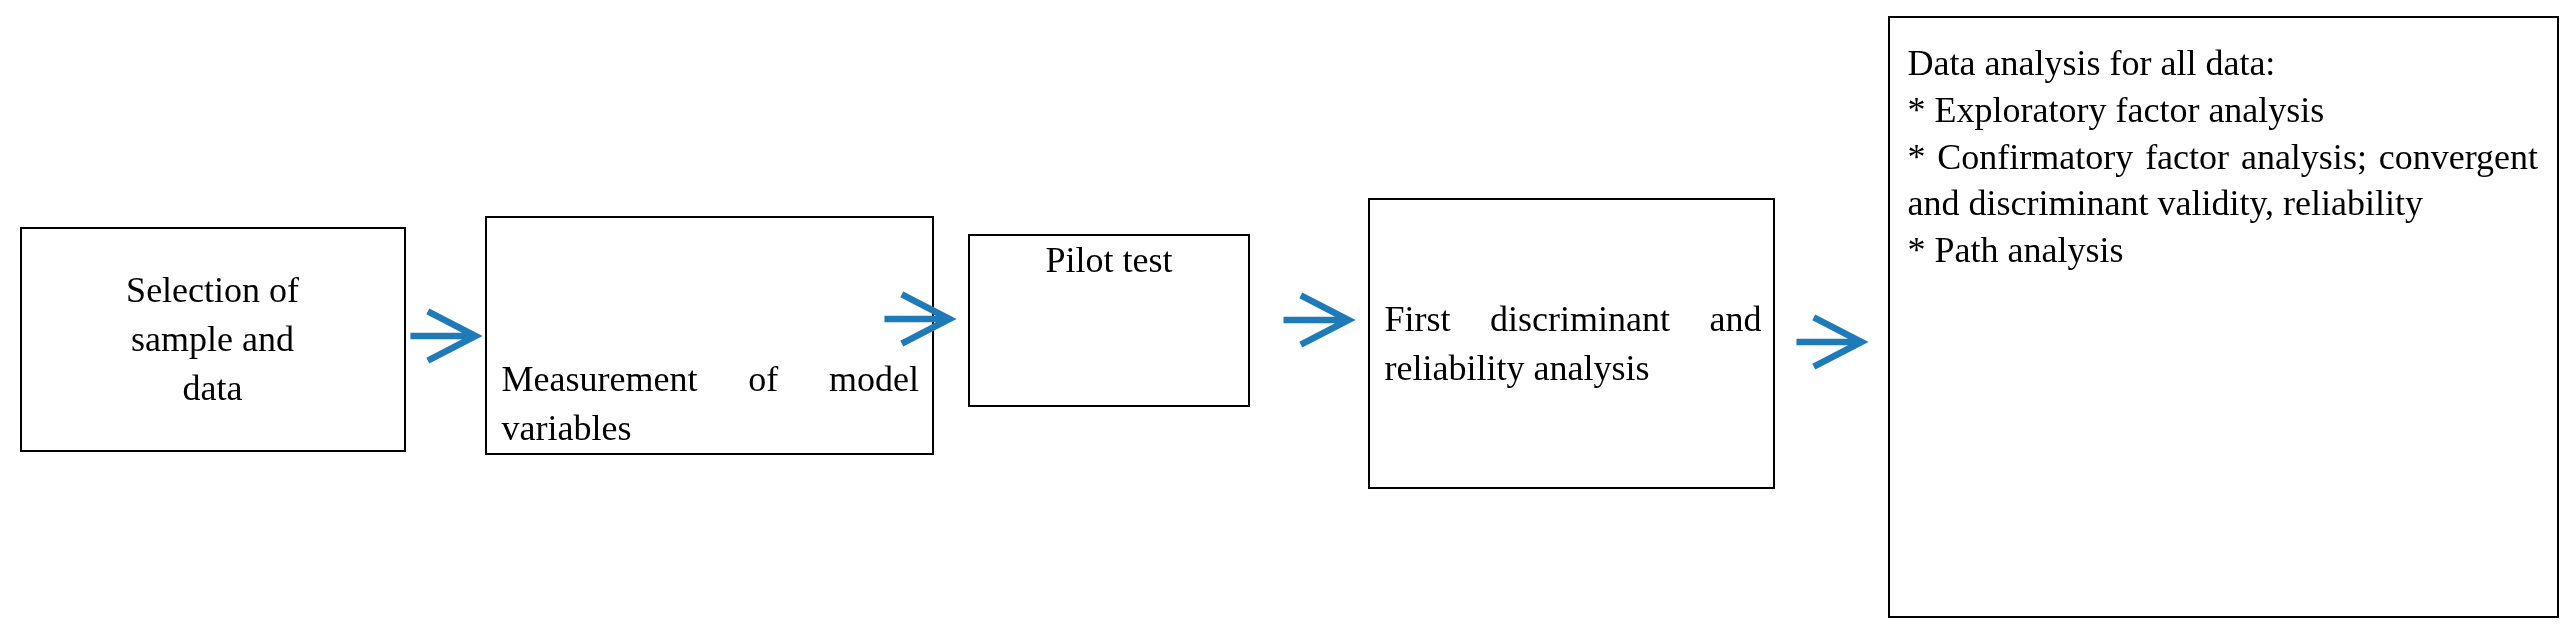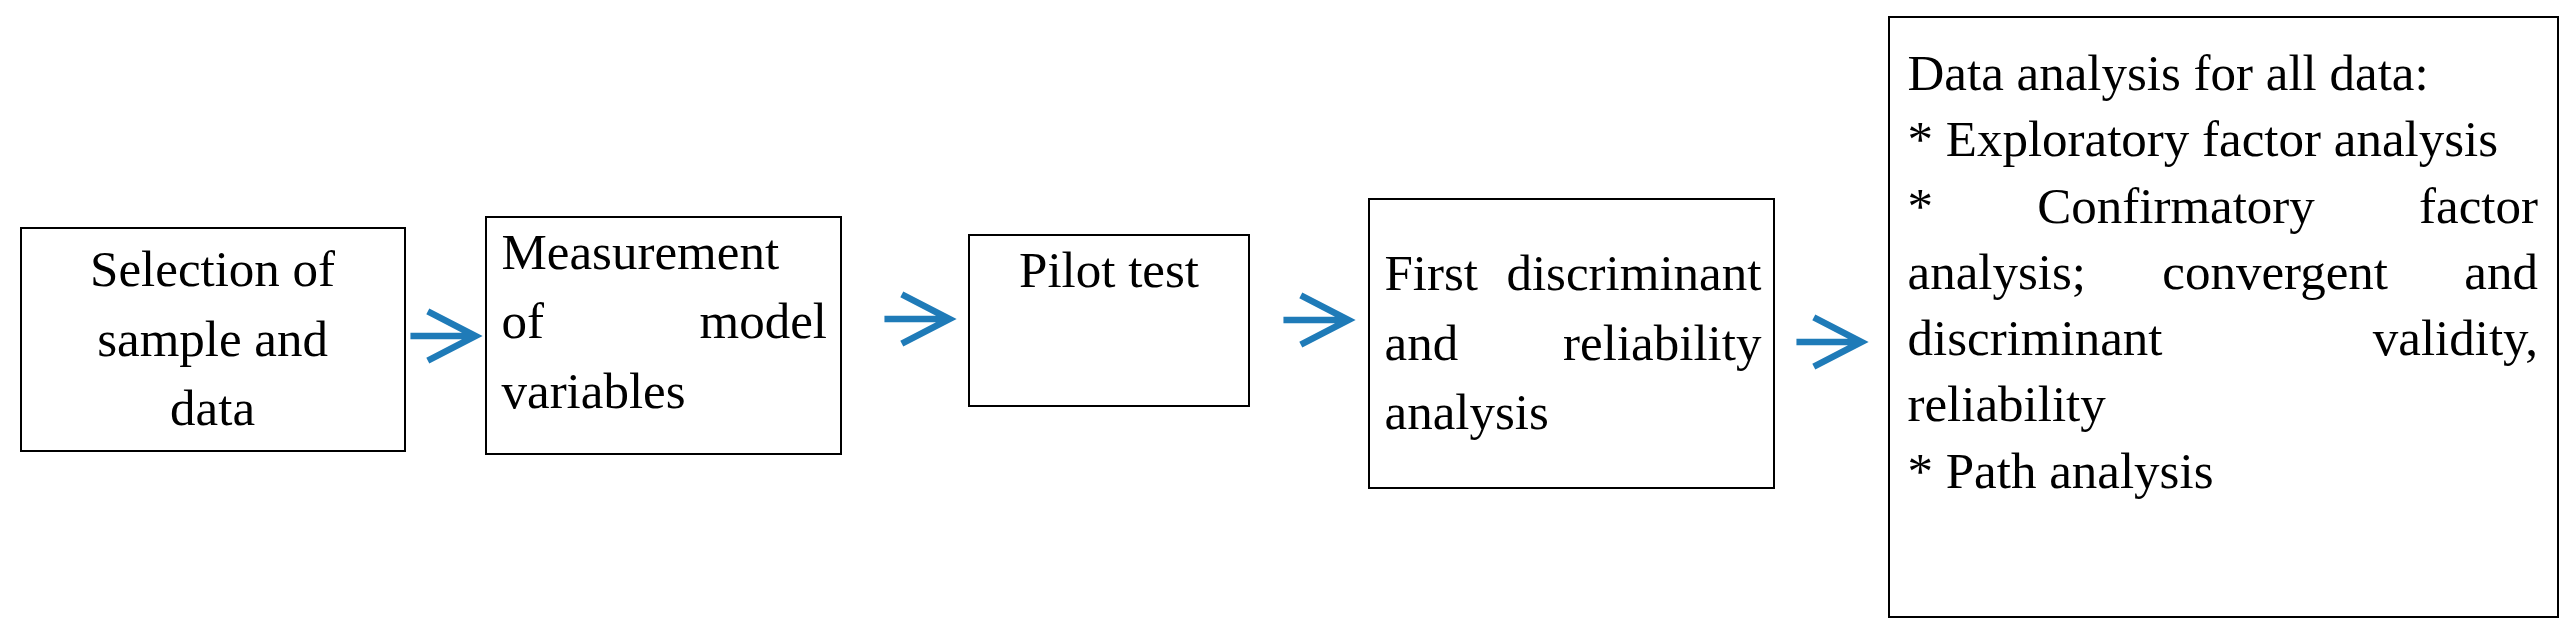--- a/index.html
+++ b/index.html
@@ -24,21 +24,21 @@
   .node {
     position: absolute;
     box-sizing: border-box;
     border: 2.9px solid #000000;
     background: #ffffff;
     display: flex;
     flex-direction: column;
     overflow: hidden;
   }
   .node-text {
-    font-size: 51px;
+    font-size: 36px;
     line-height: 1.36;
     color: #000000;
     white-space: pre-line;
     letter-spacing: 0px;
   }
 
   
   #node-selection {
     left: 19.6px;  top: 227px;
     width: 386px; height: 225px;
@@ -48,22 +48,22 @@
   #node-selection .node-text {
     text-align: center;
     width: 100%;
     padding: 0 23px;
     box-sizing: border-box;
   }
 
   
   #node-measurement {
     left: 485px; top: 216px;
-    width: 357px; height: 239px;
-    justify-content: flex-start;
+    width: 449px; height: 239px;
+    justify-content: flex-end;
   }
   #node-measurement .node-text {
     text-align: justify;
     text-align-last: left;
     padding: 0 13px 0 14.5px;
     width: 100%;
     box-sizing: border-box;
   }
 
   

